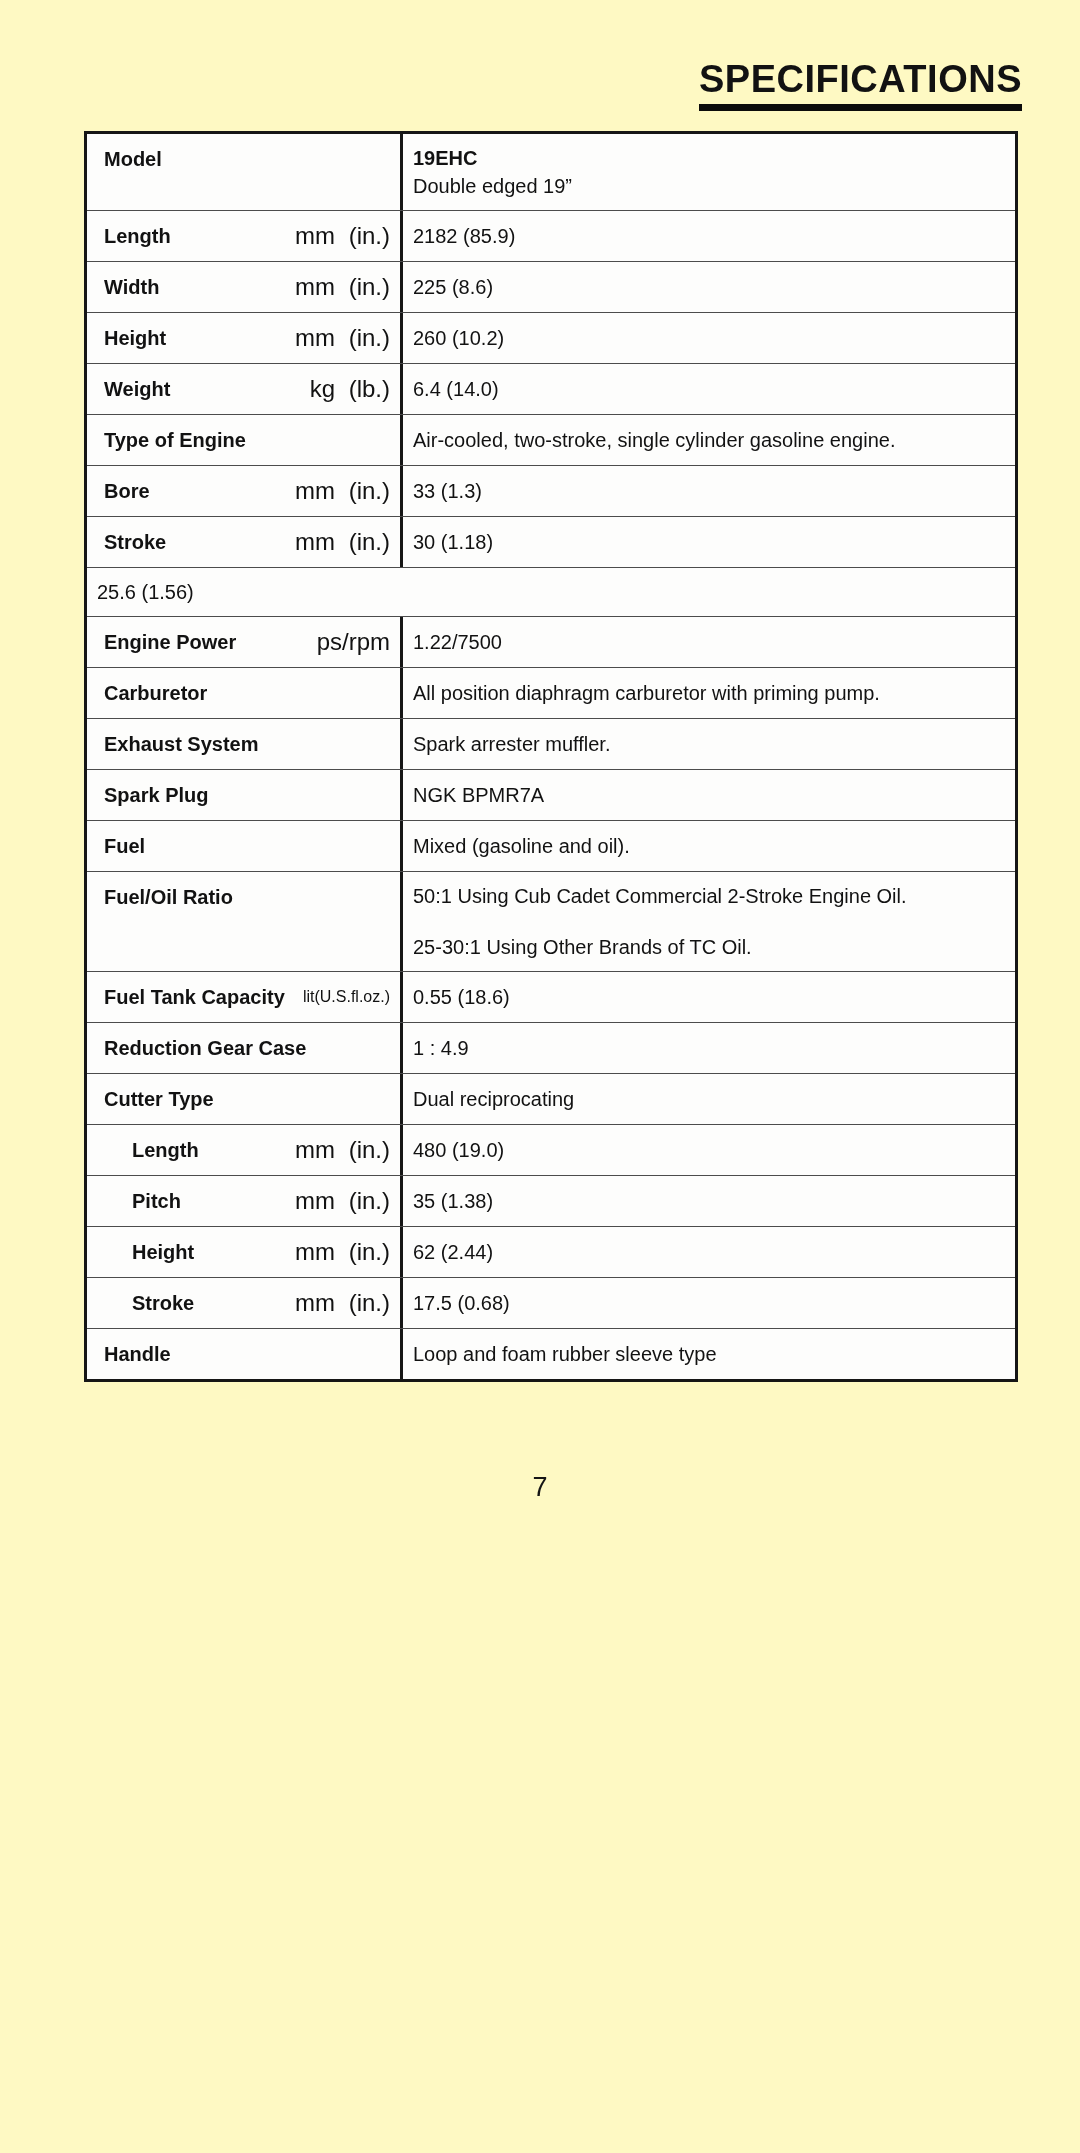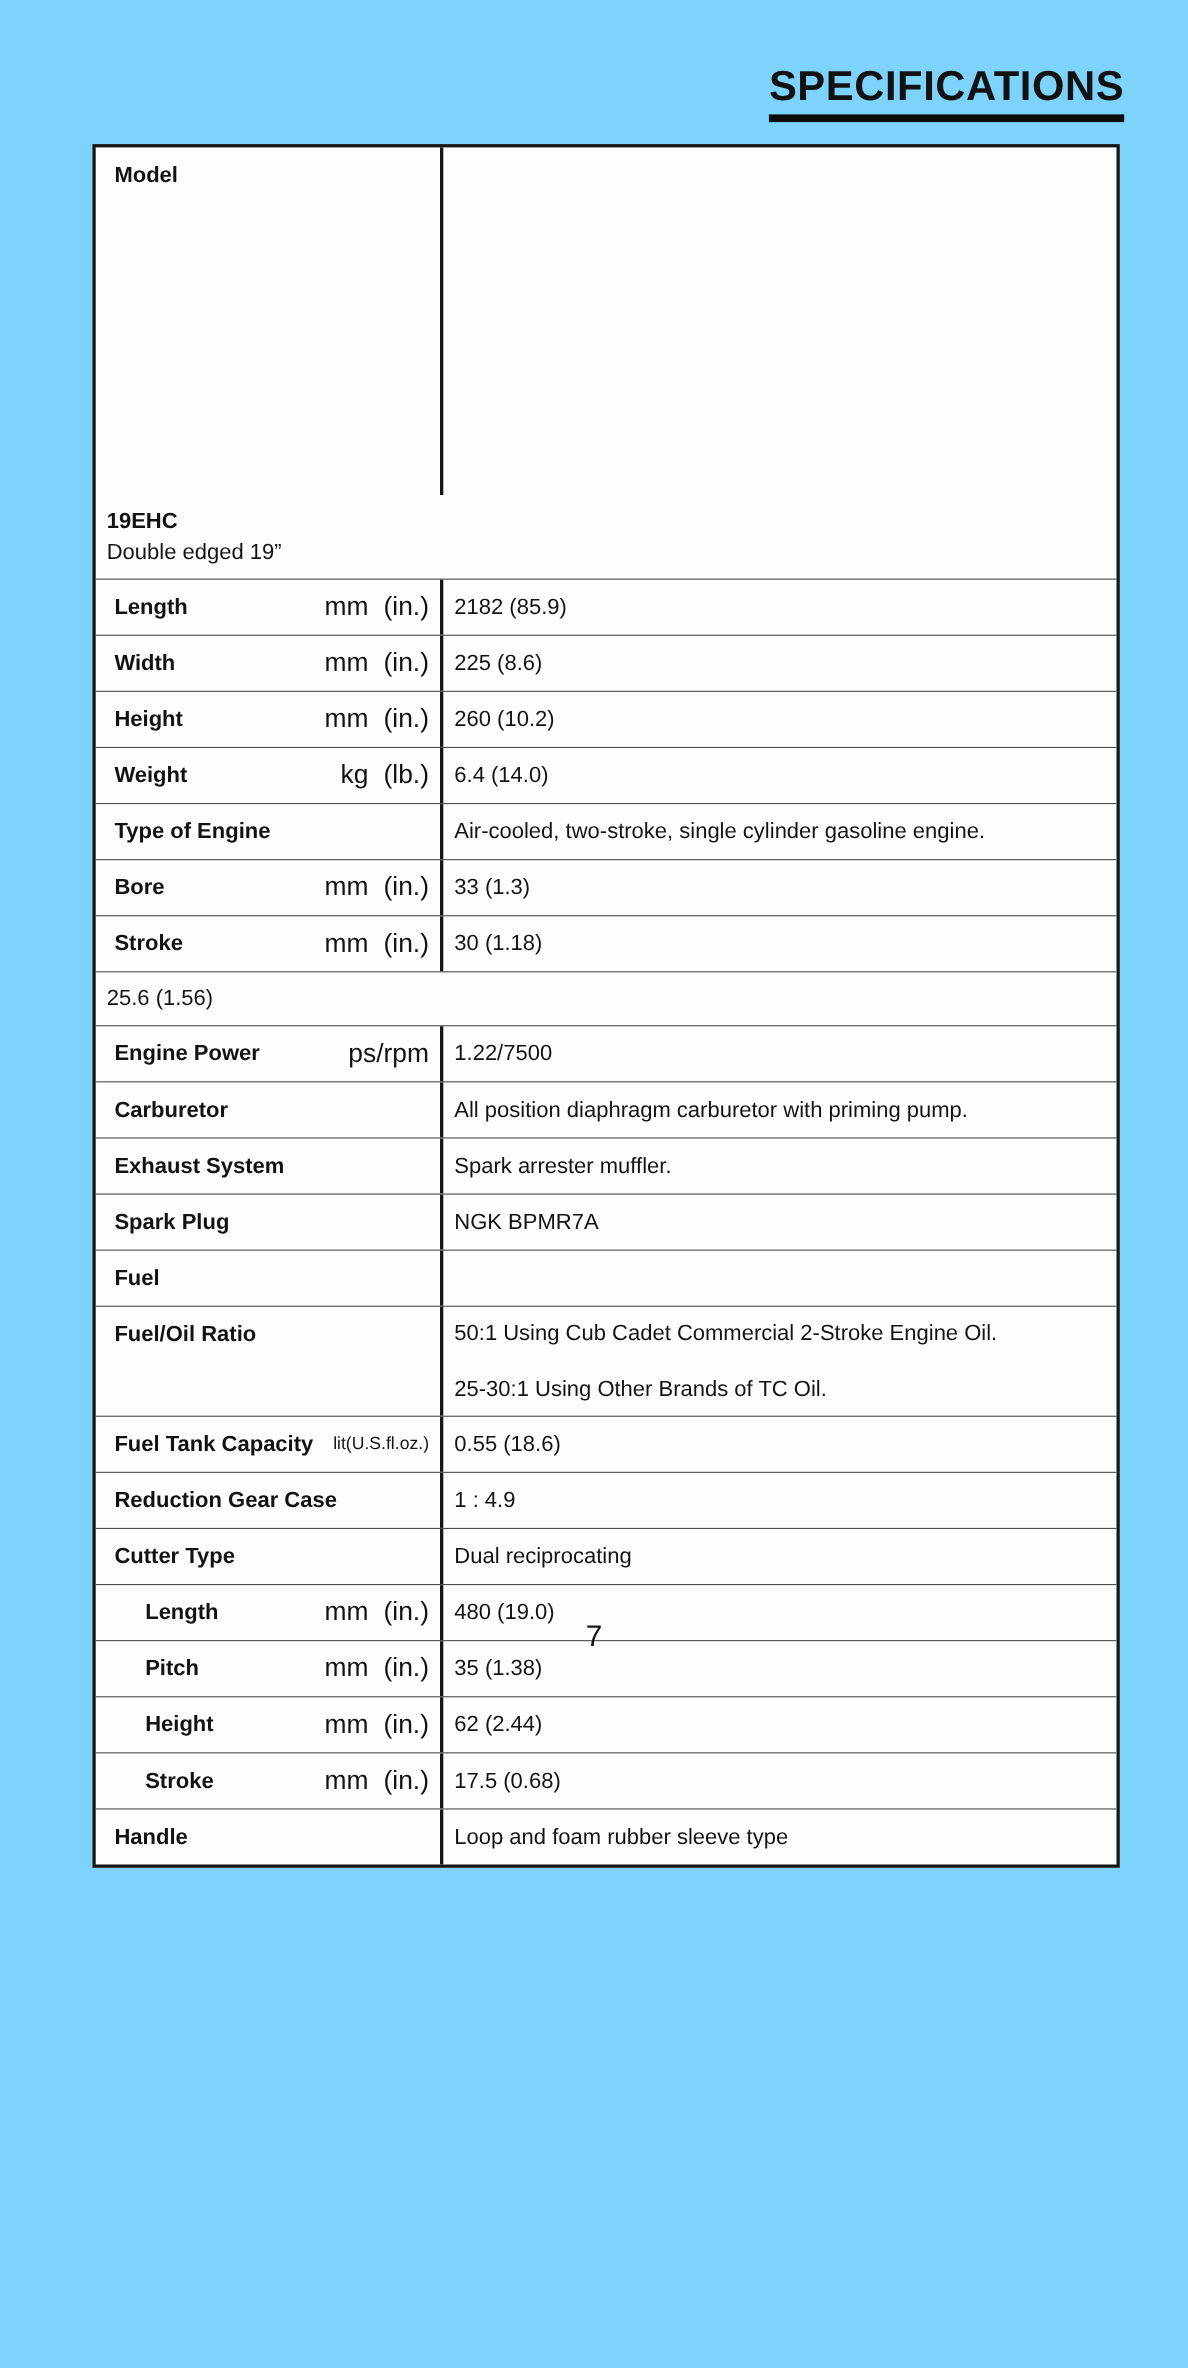--- a/index.html
+++ b/index.html
@@ -6,42 +6,42 @@
   body {
     width: 1080px; height: 2153px;
     background: #f6f6f3;
     font-family: "Liberation Sans", sans-serif;
     color: #121212;
     position: relative;
     overflow: hidden;
   }
   .page {
     position: absolute; inset: 0;
-    background: #7dd3fc;
+    background: #fef9c3;
   }
   .title {
     position: absolute;
     top: 58px; right: 58px;
     margin: 0;
     font-size: 38px;
     font-weight: bold;
     letter-spacing: 0.5px;
     padding-bottom: 3px;
     border-bottom: 7px solid #0c0c0c;
   }
   .spec-table {
     position: absolute;
     left: 84px; top: 131px;
     width: 934px;
     border: 3px solid #161616;
     background: #fdfdfc;
     box-sizing: border-box;
   }
   .row { display: flex; border-top: 1px solid #4c4c4c; }
-  .row:first-child { border-top: none; flex-direction: column; }
+  .row:first-child { border-top: none; }
   .cell-left {
     flex: 0 0 316px; width: 316px;
     border-right: 3px solid #161616;
     display: flex; justify-content: space-between; align-items: flex-start;
     padding: 13px 10px 13px 17px;
     box-sizing: border-box;
   }
   .row.indent .cell-left { padding-left: 45px; }
   .label { font-weight: bold; font-size: 20px; line-height: 24px; }
   .units { font-size: 24px; line-height: 24px; white-space: nowrap; word-spacing: 7px; }
@@ -211,20 +211,25 @@
       <div class="value">
               <div>NGK BPMR7A</div>
             </div>
     </div>
   </div>
         <div class="row">
     <div class="cell-left">
       <span class="label">Fuel</span>
       <span class="units"></span>
     </div>
+    <div class="cell-right">
+      <div class="value">
+              <div>Mixed (gasoline and oil).</div>
+            </div>
+    </div>
   </div>
         <div class="row spread">
     <div class="cell-left">
       <span class="label">Fuel/Oil Ratio</span>
       <span class="units"></span>
     </div>
     <div class="cell-right">
       <div class="value">
               <div>50:1 Using Cub Cadet Commercial 2-Stroke Engine Oil.</div>
               <div>25-30:1 Using Other Brands of TC Oil.</div>

